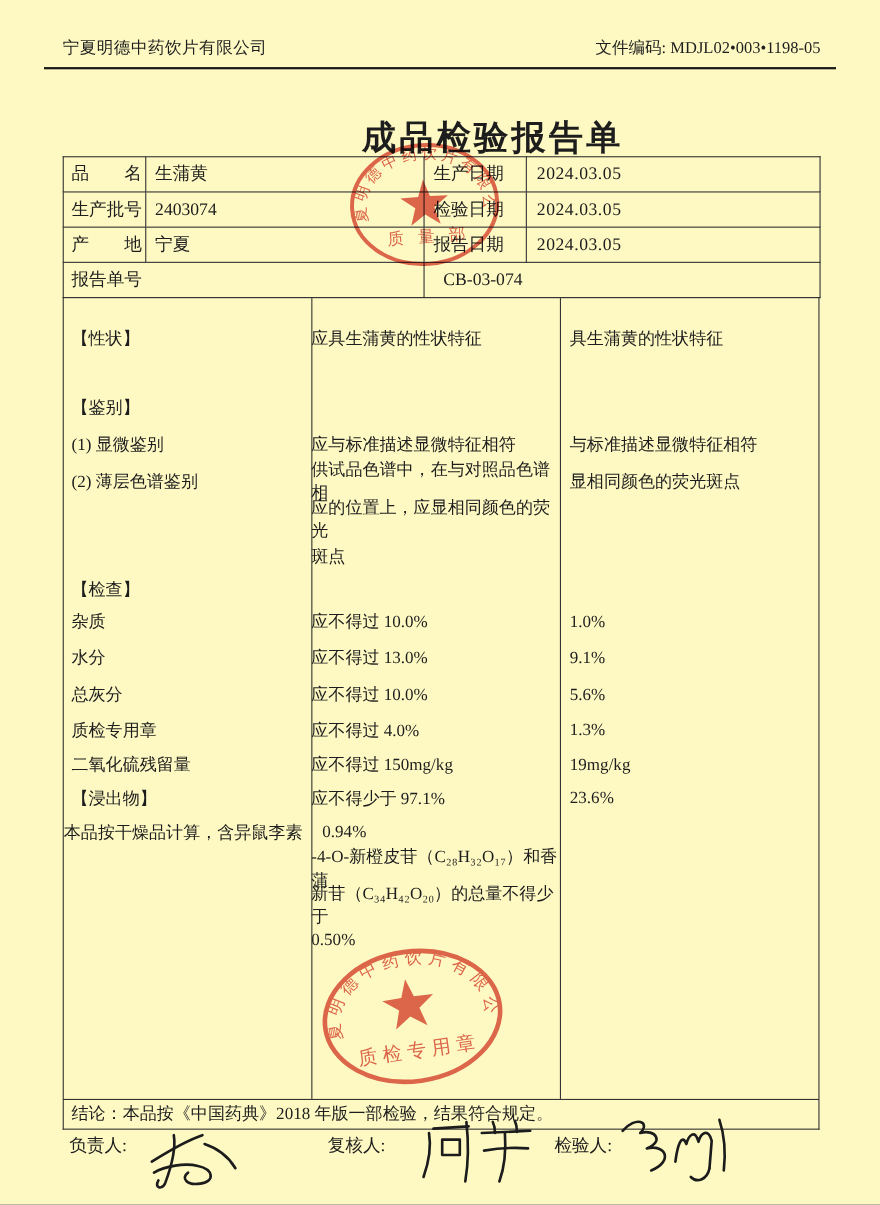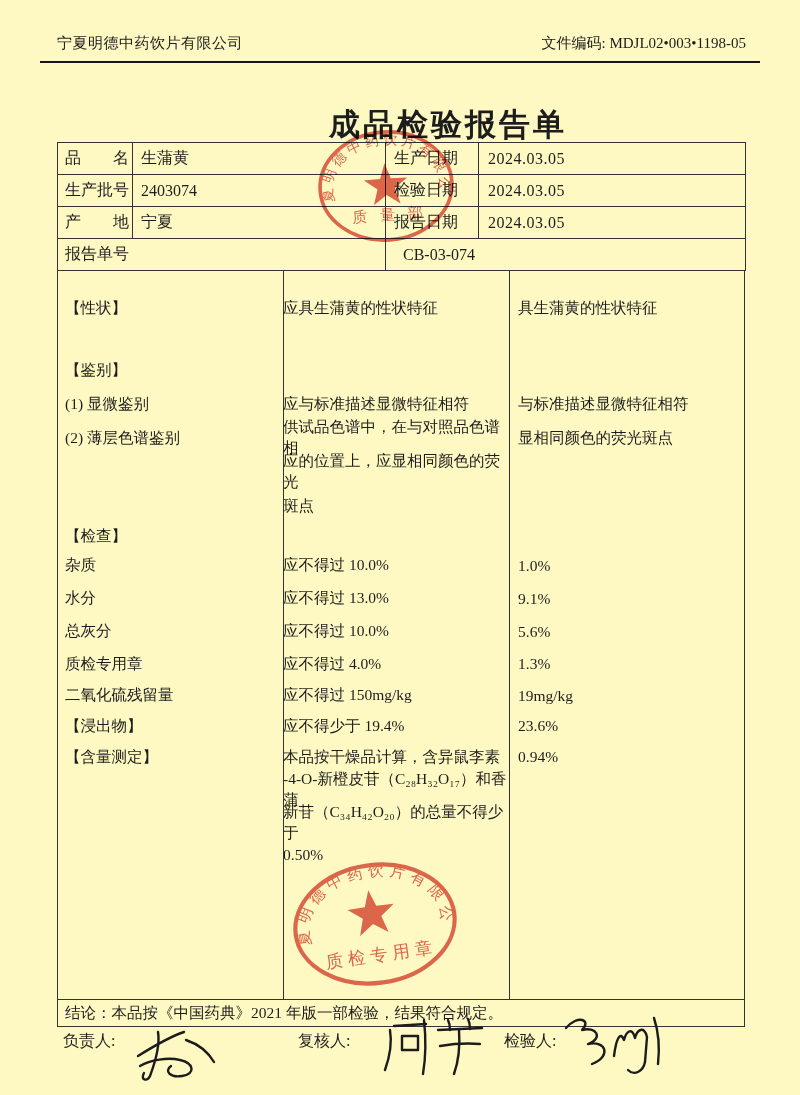--- a/index.html
+++ b/index.html
@@ -154,25 +154,24 @@
       <div class="c2">应不得过 4.0%</div>
       <div class="c3">1.3%</div>
     </div>
     <div class="trow" style="height:31px">
       <div class="c1">二氧化硫残留量</div>
       <div class="c2">应不得过 150mg/kg</div>
       <div class="c3">19mg/kg</div>
     </div>
     <div class="trow" style="height:30px">
       <div class="c1">【浸出物】</div>
-      <div class="c2">应不得少于 19.4%</div>
+      <div class="c2">应不得少于 97.1%</div>
       <div class="c3">23.6%</div>
     </div>
     <div class="trow" style="height:32px">
-      <div class="c1">【含量测定】</div>
       <div class="c2">本品按干燥品计算，含异鼠李素</div>
       <div class="c3">0.94%</div>
     </div>
     <div class="trow" style="height:33px">
       <div class="c1"></div>
       <div class="c2">-4-O-新橙皮苷（C₂₈H₃₂O₁₇）和香蒲</div>
       <div class="c3"></div>
     </div>
     <div class="trow" style="height:33px">
       <div class="c1"></div>
@@ -180,21 +179,21 @@
       <div class="c3"></div>
     </div>
     <div class="trow" style="height:32px">
       <div class="c1"></div>
       <div class="c2">0.50%</div>
       <div class="c3"></div>
     </div>
   </div>
 
   <div class="conclusion">
-    <b>结论：</b><span>本品按《中国药典》2021 年版一部检验，结果符合规定。</span>
+    <b>结论：</b><span>本品按《中国药典》2018 年版一部检验，结果符合规定。</span>
   </div>
 
   <div class="sig-label" style="left:63px">负责人:</div>
   <div class="sig-label" style="left:298px">复核人:</div>
   <div class="sig-label" style="left:504px">检验人:</div>
 
   <svg class="sig-svg" style="left:124px;top:1026px" width="112" height="58" viewBox="0 0 112 58">
     <path d="M14,30 C30,20 48,10 60,6"></path>
     <path d="M34,6 C36,18 32,34 26,50 C23,56 16,54 20,47"></path>
     <path d="M16,40 C26,34 44,31 56,34 C70,37 72,48 58,50 C46,52 40,45 47,40"></path>

